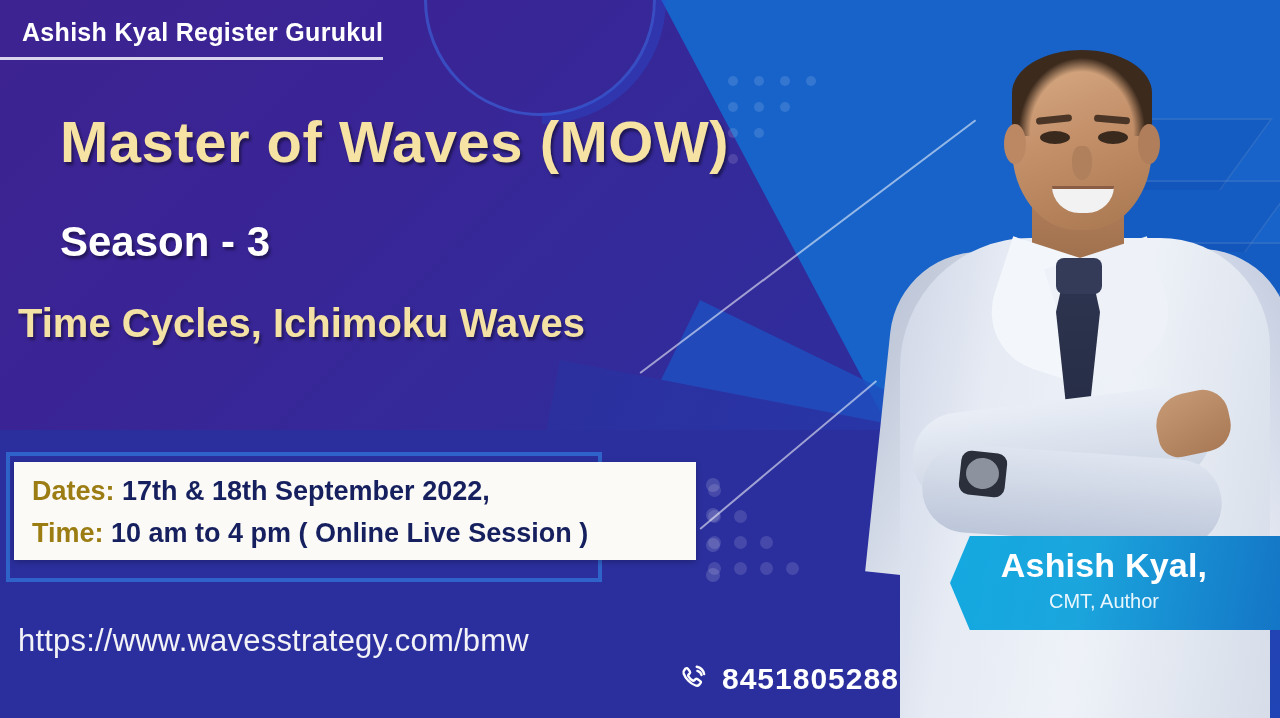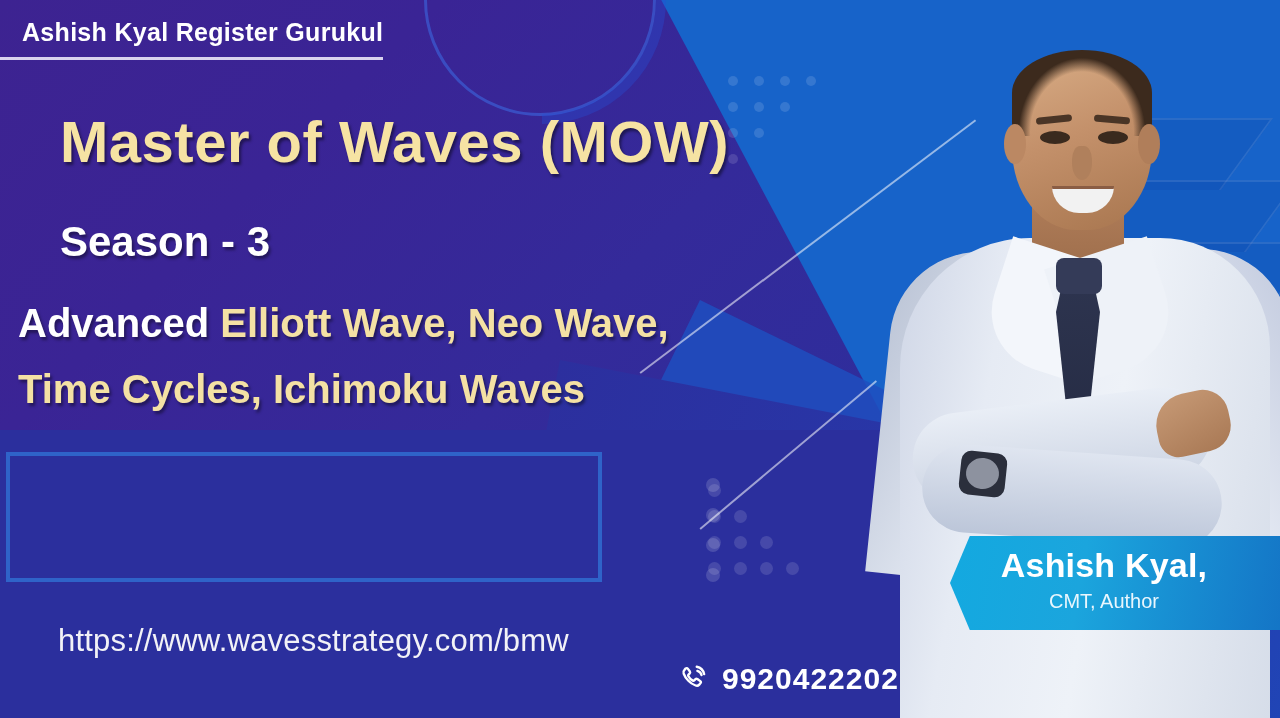--- a/index.html
+++ b/index.html
@@ -306,21 +306,21 @@
   .info-line .val { color: #16205e; }
 
   .register {
     position: absolute;
     left: 18px; top: 618px;
     color: #f2f2f7;
     font-size: 31px;
     line-height: 46px;
     letter-spacing: .2px;
   }
-  .register .url { display: block; margin-left: 40px; }
+  .register .url { display: block; }
 
   .phone {
     position: absolute;
     left: 678px; top: 662px;
     display: flex;
     align-items: center;
     gap: 14px;
     color: #ffffff;
   }
   .phone .num {
@@ -410,39 +410,48 @@
     <div class="person hand"></div>
   </div>
 
   <div class="brand">Ashish Kyal Register Gurukul</div>
   <div class="brand-rule"></div>
 
   <div class="title">Master of Waves (MOW)</div>
   <div class="season">Season - 3</div>
 
   <div class="tagline">
-    <div><span class="w">Advanced </span><span class="g">Elliott Wave, Neo Wave,</span></div>
     <div><span class="g">Time Cycles, Ichimoku Waves</span></div>
   </div>
 
   <div class="info-frame"></div>
+  <div class="info-box">
+    <div class="info-line">
+      <span class="lbl">Dates:</span>
+      <span class="val">17th &amp; 18th September 2022,</span>
+    </div>
+    <div class="info-line">
+      <span class="lbl">Time:</span>
+      <span class="val">10 am to 4 pm ( Online Live Session )</span>
+    </div>
+  </div>
 
   <div class="register">
     <span class="url">https://www.wavesstrategy.com/bmw</span>
   </div>
 
   <div class="phone">
     <span class="phone-icon">
       <svg width="30" height="30" viewBox="0 0 24 24" fill="none" stroke="#ffffff" stroke-width="1.9" stroke-linecap="round" stroke-linejoin="round">
         <path d="M6.2 3.5c.5-.4 1.2-.3 1.6.2l1.7 2.3c.3.5.3 1.1-.1 1.5l-1 1c-.3.3-.4.7-.2 1.1.8 1.6 2.1 2.9 3.7 3.7.4.2.8.1 1.1-.2l1-1c.4-.4 1-.4 1.5-.1l2.3 1.7c.5.4.6 1.1.2 1.6l-1 1.2c-.7.8-1.9 1.1-2.9.7-2.2-.8-4.2-2.1-5.8-3.8-1.7-1.6-3-3.6-3.8-5.8-.4-1 0-2.2.7-2.9l1-1.2z"></path>
         <path d="M15.5 5.5c1.6.4 2.9 1.7 3.3 3.3"></path>
         <path d="M15 2.2c3 .6 5.3 2.9 5.9 5.9"></path>
       </svg>
     </span>
-    <span class="num">9920422202</span>
+    <span class="num">8451805288</span>
   </div>
 
   <div class="name-badge">
     <span class="nm">Ashish Kyal,</span>
     <span class="sub">CMT, Author</span>
   </div>
 
 </div>
 
 </body></html>

